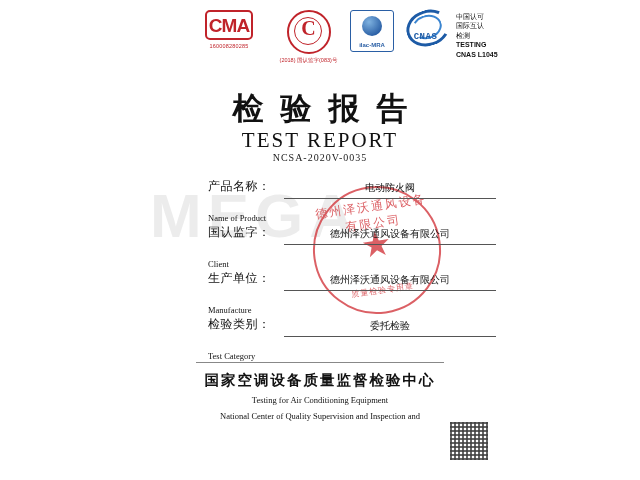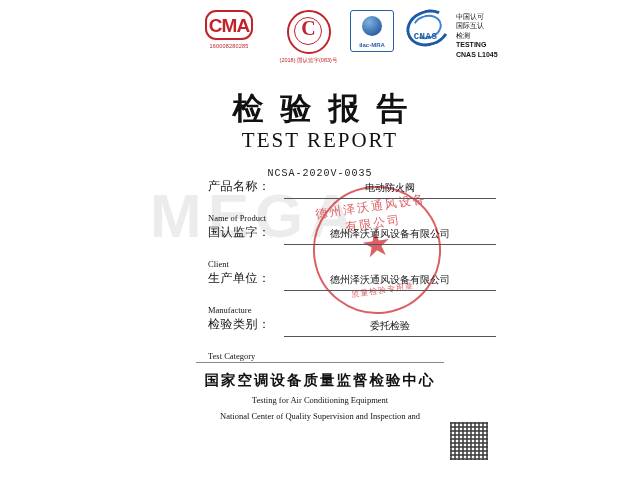--- a/index.html
+++ b/index.html
@@ -44,21 +44,21 @@
   .cma-mark {
     display: block;
     font-family: "Liberation Sans", sans-serif;
     font-weight: bold;
     font-size: 19px;
     letter-spacing: -1px;
     color: #c0232a;
     line-height: 1;
     text-align: center;
     border: 2px solid #c0232a;
-    border-radius: 11px;
+    border-radius: 5px;
     padding: 4px 2px 3px 2px;
   }
   .cma-sub {
     font-family: "Liberation Sans", sans-serif;
     font-size: 5.5px;
     color: #c0232a;
     margin-top: 3px;
     letter-spacing: 0.2px;
   }
 
@@ -198,25 +198,24 @@
     font-family: "Liberation Serif", serif;
     font-size: 21px;
     letter-spacing: 2px;
     color: #111;
   }
   .report-no {
     position: absolute;
     top: 152px;
     left: 0; right: 0;
     text-align: center;
-    font-family: Liberation Mono, monospace;
+    font-family: Liberation Serif, serif;
     font-size: 10px;
     letter-spacing: 1px;
     color: #222;
-    margin-top: 16px;
   }
 
   
   .wm-mega {
     position: absolute;
     top: 180px;
     left: 150px;
     font-family: "Liberation Sans", sans-serif;
     font-size: 62px;
     font-weight: bold;

